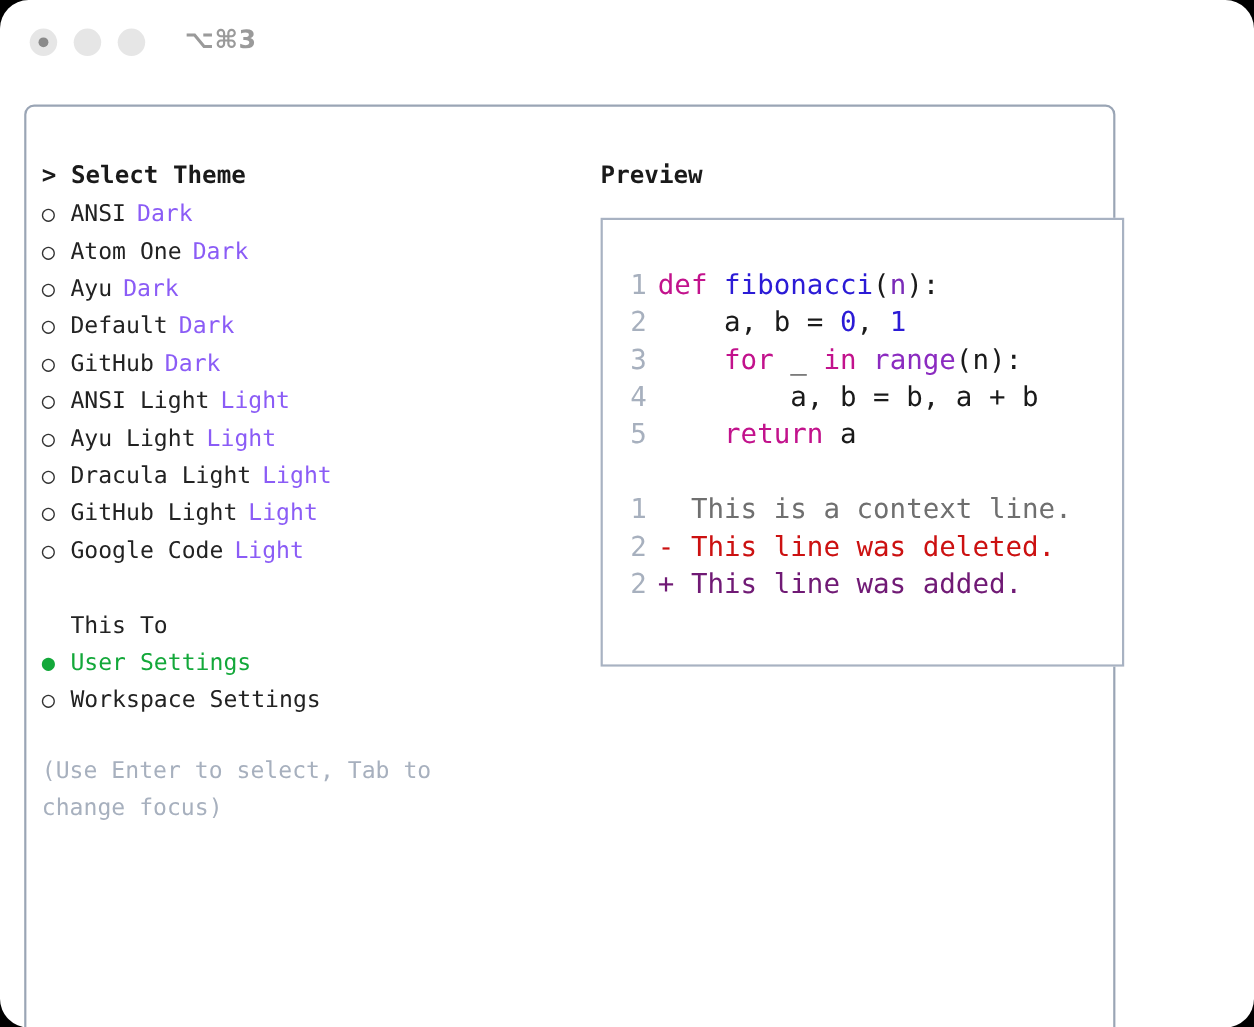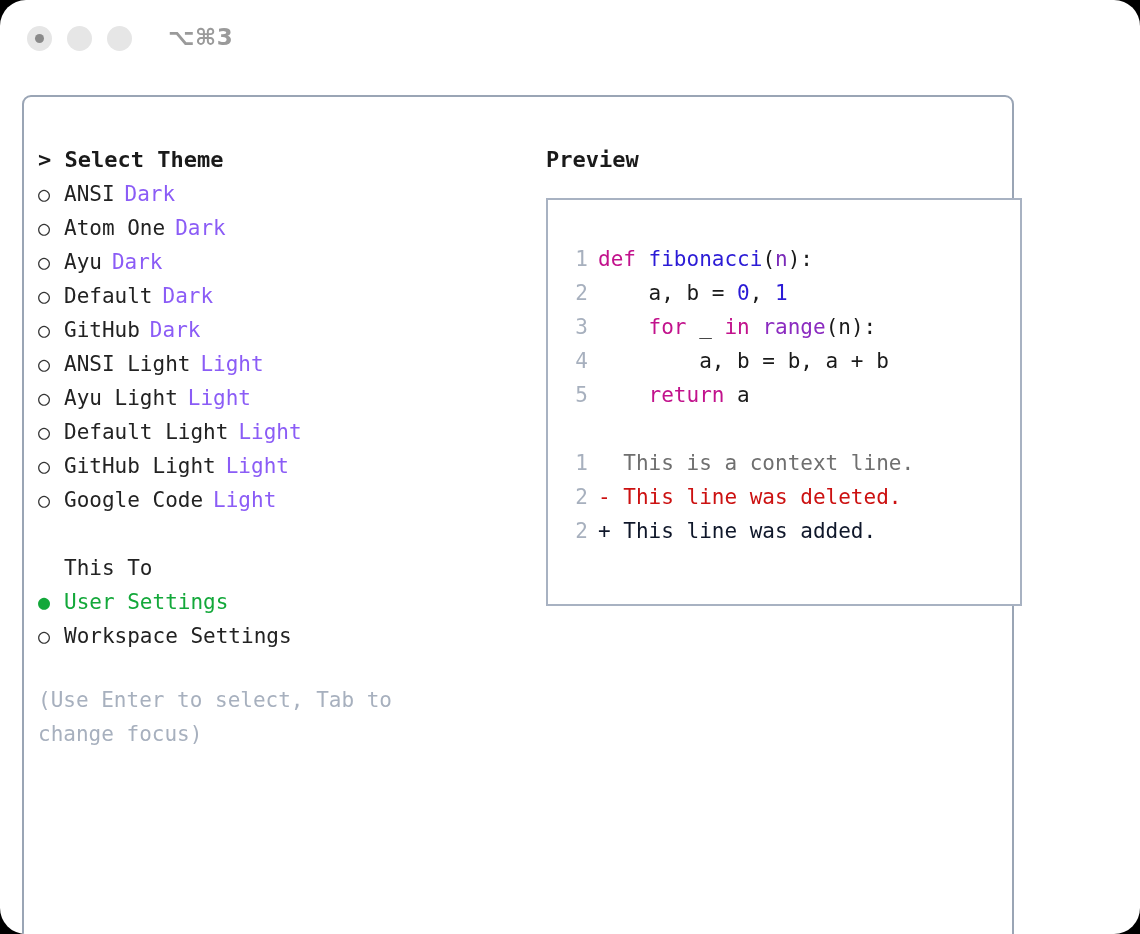--- a/index.html
+++ b/index.html
@@ -146,21 +146,21 @@
   .code-box {
     margin-top: 21px;
     width: 476px;
     height: 408px;
     border: 2px solid #a8b2c2;
     box-sizing: border-box;
     background: #ffffff;
     padding: 42px 0 0 16px;
   }
   .code-line {
-    font-size: 21px;
+    font-size: 25px;
     line-height: 34px;
     white-space: pre;
   }
   .gutter {
     display: inline-block;
     width: 24px;
     text-align: right;
     color: #a7b0be;
   }
   .code-text { padding-left: 10px; }
@@ -169,21 +169,21 @@
   
   .t-kw   { color: #c2128c; }
   .t-fn   { color: #2b1bd6; }
   .t-bi   { color: #8b2bc0; }
   .t-num  { color: #2b1bd6; }
   .t-var  { color: #1a1a1a; }
   .t-punc { color: #1a1a1a; }
   .t-param{ color: #7a2bb8; }
   .t-ctx  { color: #6f6f6f; }
   .t-del  { color: #cc1111; }
-  .t-add  { color: #0f172a; }
+  .t-add  { color: #701a75; }
 </style>
 </head>
 <body>
 
 <div class="window">
 
   <div class="titlebar">
     <div class="dot d1"></div>
     <div class="dot d2"></div>
     <div class="dot d3"></div>
@@ -196,21 +196,21 @@
       <div class="section-title">&gt; Select Theme</div>
 
       <div id="theme-list">
           <div class="row"><span class="marker">○</span><span class="label">ANSI</span><span class="tag">Dark</span></div>
           <div class="row"><span class="marker">○</span><span class="label">Atom One</span><span class="tag">Dark</span></div>
           <div class="row"><span class="marker">○</span><span class="label">Ayu</span><span class="tag">Dark</span></div>
           <div class="row"><span class="marker">○</span><span class="label">Default</span><span class="tag">Dark</span></div>
           <div class="row"><span class="marker">○</span><span class="label">GitHub</span><span class="tag">Dark</span></div>
           <div class="row"><span class="marker">○</span><span class="label">ANSI Light</span><span class="tag">Light</span></div>
           <div class="row"><span class="marker">○</span><span class="label">Ayu Light</span><span class="tag">Light</span></div>
-          <div class="row"><span class="marker">○</span><span class="label">Default Light</span><span class="tag">Light</span></div>
+          <div class="row"><span class="marker">○</span><span class="label">Dracula Light</span><span class="tag">Light</span></div>
           <div class="row"><span class="marker">○</span><span class="label">GitHub Light</span><span class="tag">Light</span></div>
           <div class="row"><span class="marker">○</span><span class="label">Google Code</span><span class="tag">Light</span></div>
         </div>
 
       <div class="spacer-row"></div>
 
       <div class="apply-title">This To</div>
 
       <div id="apply-list">
           <div class="row selected"><span class="marker sel">●</span><span class="label">User Settings</span></div>

